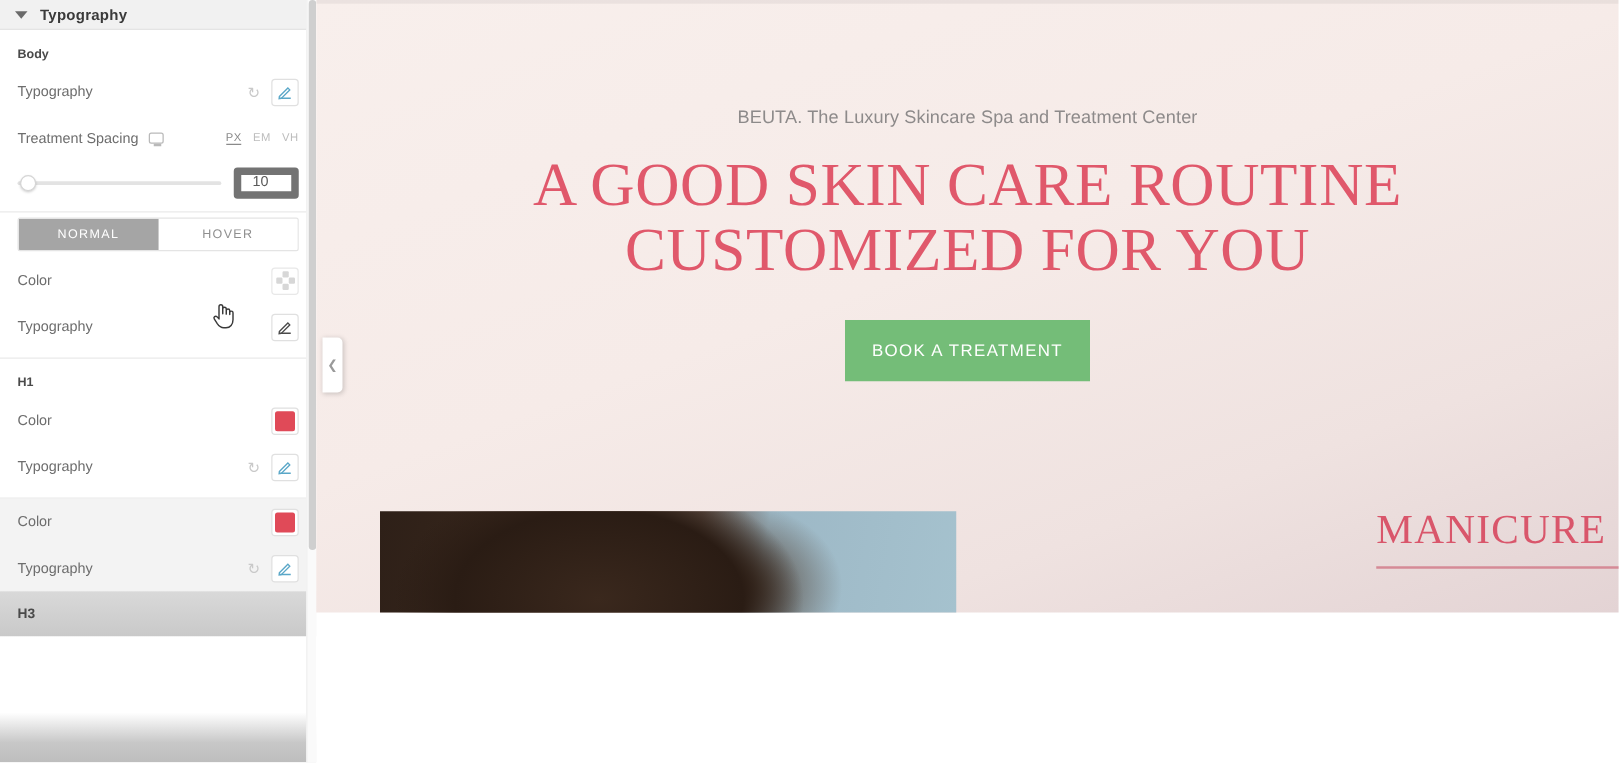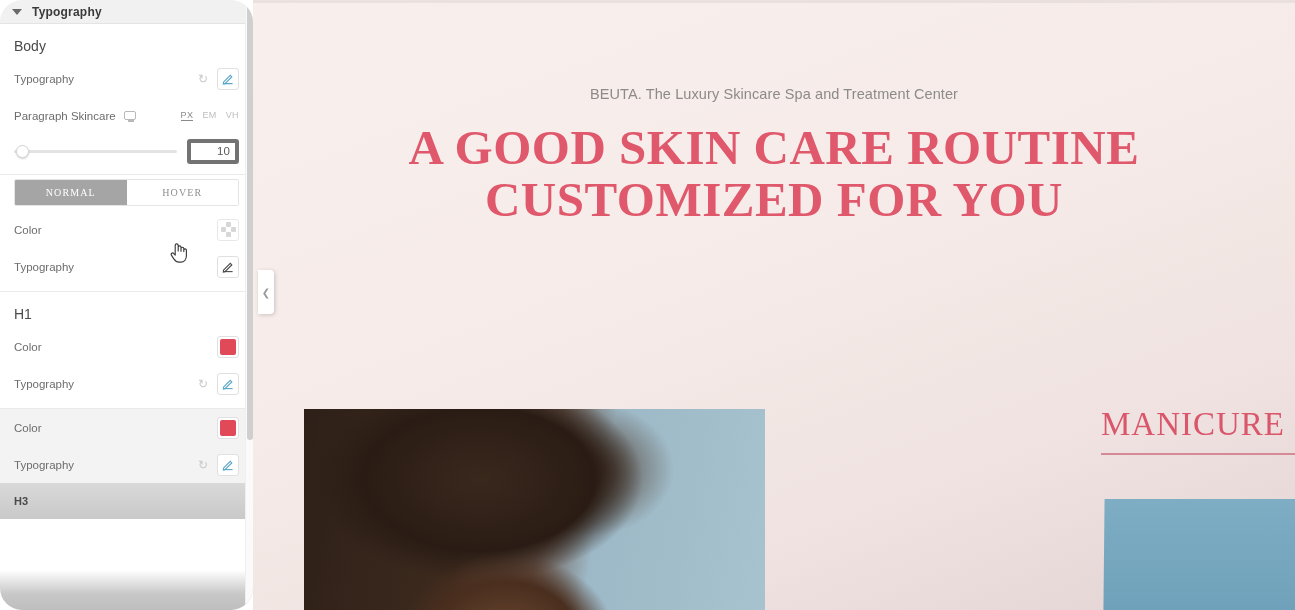--- a/index.html
+++ b/index.html
@@ -11,21 +11,20 @@
   }
   .app { position: relative; width: 1295px; height: 610px; display: flex; }
 
   
   .panel {
     position: relative;
     width: 253px; height: 610px;
     background: #ffffff;
     overflow: hidden;
     flex: 0 0 253px;
-    border-radius: 22px;
   }
   .panel-header {
     height: 24px;
     background: #f1f1f1;
     border-bottom: 1px solid #e4e4e4;
     display: flex; align-items: center;
     padding-left: 12px;
     gap: 10px;
   }
   .caret-down {
@@ -35,21 +34,21 @@
     border-top: 6px solid #6a6a6a;
   }
   .panel-title {
     font-size: 12px; font-weight: bold; color: #3a3a3a;
     letter-spacing: .2px;
   }
 
   .panel-body { position: relative; }
 
   .section-label {
-    font-size: 14px; font-weight: normal; color: #4a4a4a;
+    font-size: 10px; font-weight: bold; color: #4a4a4a;
     padding: 14px 14px 6px 14px;
   }
   .row {
     display: flex; align-items: center; justify-content: space-between;
     padding: 0 14px; height: 37px;
   }
   .row-label {
     font-size: 11.5px; color: #6d6d6d;
     display: flex; align-items: center; gap: 8px;
   }
@@ -96,29 +95,29 @@
     flex: 1; height: 3px; background: #e3e3e3; border-radius: 2px; position: relative;
   }
   .slider-knob {
     position: absolute; top: 50%; left: 5%;
     width: 13px; height: 13px; margin-top: -6.5px; margin-left: -6.5px;
     background: #fff; border: 1px solid #d5d5d5; border-radius: 50%;
     box-shadow: 0 1px 2px rgba(0,0,0,.18);
   }
   .num-input {
     width: 52px; height: 25px;
-    border: 4px solid #737373; border-radius: 3px;
+    border: 6px solid #737373; border-radius: 3px;
     background: #fff; font-size: 11.5px; color: #5a5a5a;
-    display: flex; align-items: center; padding-left: 26px;
+    display: flex; align-items: center; padding-left: 9px;
   }
 
   
   .tabs {
     display: flex; margin: 4px 14px 0 14px;
-    border: 1px solid #e4e4e4; border-radius: 2px; overflow: hidden; height: 27px; font-family: Liberation Serif, serif;
+    border: 1px solid #e4e4e4; border-radius: 2px; overflow: hidden; height: 27px;
   }
   .tab {
     flex: 1; display: flex; align-items: center; justify-content: center;
     font-size: 10px; letter-spacing: 1.1px; color: #8f8f8f; background: #fff;
   }
   .tab.active { background: #a5a5a5; color: #fff; }
 
   
   .checker {
     width: 22px; height: 22px; border: 1px solid #e8e8e8; border-radius: 3px;
@@ -160,36 +159,36 @@
     width: 16px; height: 44px;
     background: #fff; border-radius: 0 4px 4px 0;
     box-shadow: 1px 1px 4px rgba(0,0,0,.18);
     display: flex; align-items: center; justify-content: center;
     font-size: 10px; color: #9a9a9a; z-index: 20;
   }
 
   
   .preview {
     position: relative;
-    flex: 1; height: 610px;
+    flex: 1; height: 490px;
     background: linear-gradient(160deg,#f8efec 0%, #f6ebe8 45%, #efe2e0 75%, #e3d3d4 100%);
     overflow: hidden;
   }
   .eyebrow {
     position: absolute; top: 86px; left: 0; right: 0;
     text-align: center;
     font-size: 14.5px; color: #8d8a8a; letter-spacing: .1px;
   }
   .headline {
     position: absolute; top: 122px; left: 0; right: 0;
     text-align: center;
     font-family: "Liberation Serif", serif;
     font-size: 49px; line-height: 1.07;
     color: #e0586b; letter-spacing: .5px;
-    font-weight: bold;
+    font-weight: normal;
   }
   .cta {
     position: absolute; top: 256px; left: 50%; transform: translateX(-50%);
     width: 196px; height: 49px;
     background: #74bd78;
     display: flex; align-items: center; justify-content: center;
     color: #fff; font-size: 13.5px; letter-spacing: 1.1px;
   }
   .photo {
     position: absolute; left: 51px; top: 409px;
@@ -254,21 +253,21 @@
             <svg width="12" height="12" viewBox="0 0 12 12" aria-hidden="true">
               <path d="M1.5 9.2 L8.3 2.4 L9.8 3.9 L3 10.7 L1.3 11 Z" fill="none" stroke="#5aa7c8" stroke-width="1.1"></path>
               <path d="M1.6 10.6 L10.6 10.6" stroke="#5aa7c8" stroke-width="1.1"></path>
             </svg>
           </span>
         </span>
       </div>
 
       <div class="row">
         <span class="row-label">
-          <span>Paragraph Skincare</span>
+          <span>Treatment Spacing</span>
           <span class="monitor"></span>
         </span>
         <span class="units">
           <span class="u-active">PX</span>
           <span>EM</span>
           <span>VH</span>
         </span>
       </div>
 
       <div class="slider-row">
@@ -373,20 +372,21 @@
   <div class="preview">
     <div class="preview-top-shadow"></div>
 
     <div class="eyebrow">BEUTA. The Luxury Skincare Spa and Treatment Center</div>
 
     <div class="headline">
       <div>A GOOD SKIN CARE ROUTINE</div>
       <div>CUSTOMIZED FOR YOU</div>
     </div>
 
+    <div class="cta">BOOK A TREATMENT</div>
 
     <div class="photo"></div>
 
     <div class="service-link">
       <div class="service-row">
         <span>MANICURE</span>
 
       </div>
       <div class="service-underline"></div>
     </div>

